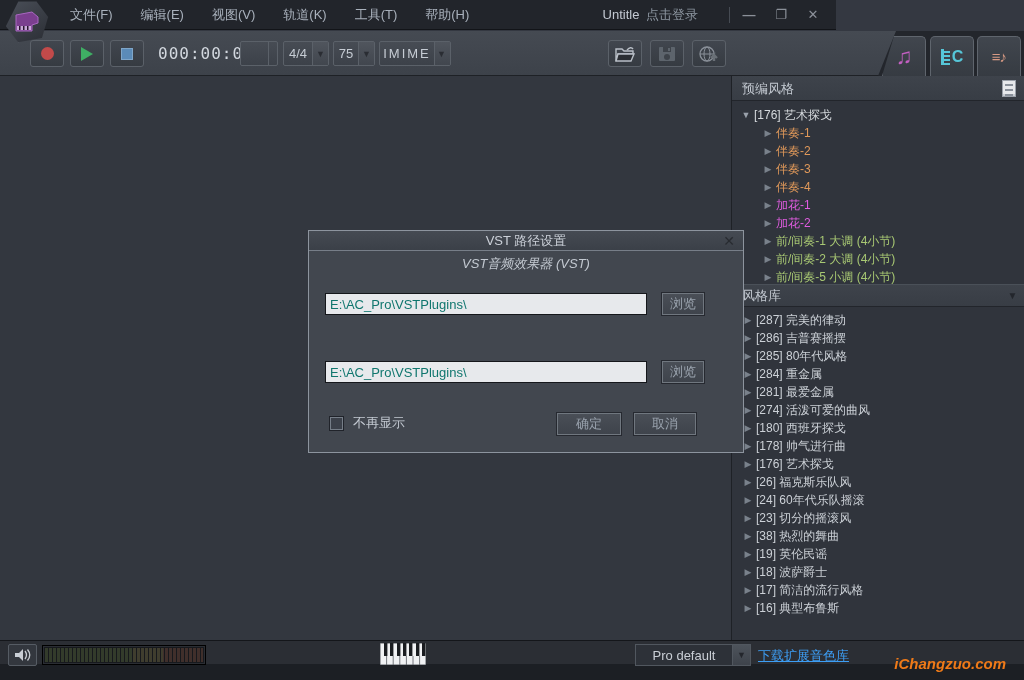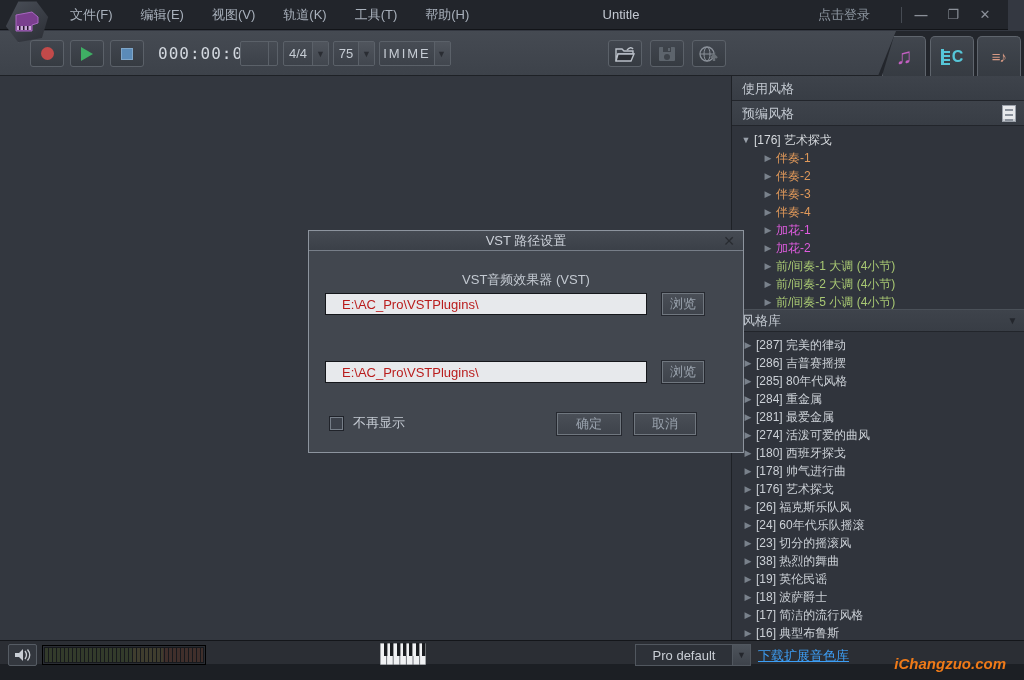--- a/index.html
+++ b/index.html
@@ -1,20 +1,20 @@
 <!DOCTYPE html>
 <html><head>
 <meta charset="utf-8">
 <style>
   * { margin:0; padding:0; box-sizing:border-box; }
   html,body { width:1024px; height:680px; overflow:hidden; background:#343841;
     font-family:"Liberation Sans","DejaVu Sans",sans-serif; }
 
   
-  #titlebar { position:absolute; left:0; top:0; width:1008px; height:30px;
+  #titlebar { position:absolute; left:0; top:0; width:836px; height:30px;
     background:#22252b; border-bottom:1px solid #121418; color:#aeb6c0;padding-left:30px; }
   #logo { position:absolute; left:5px; top:1px; width:44px; height:42px; z-index:50;
     background:linear-gradient(145deg,#4a4f58,#2b2e35);
     clip-path:polygon(30% 2%, 72% 2%, 98% 38%, 84% 88%, 30% 98%, 2% 60%);
     border:1px solid #666c75; display:flex; align-items:center; justify-content:center; }
   #logo svg { width:30px; height:26px; }
   #menubar { position:absolute; left:56px; top:0; height:30px; display:flex; align-items:center; }
   .menu-item { padding:0 14px; font-size:13px; color:#a9b1bc; height:30px; line-height:30px; cursor:default; }
   #win-title { position:absolute; left:621px; top:0; transform:translateX(-50%);
     height:30px; line-height:30px; font-size:13px; color:#c3c9d2; }
@@ -88,23 +88,23 @@
   .lib-row .txt { color:#ccd1d7; }
 
   
   #dialog { position:absolute; left:308px; top:230px; width:436px; height:223px;
     background:#42474f; border:1px solid #8d949e; }
   #dlg-title { height:20px; background:linear-gradient(#454a52,#3b4048); border-bottom:1px solid #777e88;
     text-align:center; line-height:20px; font-size:13px; color:#ccd1d9; position:relative; }
   #dlg-close { position:absolute; right:5px; top:0; width:18px; height:20px; line-height:20px;
     color:#282b30; font-weight:bold; font-size:14px; text-align:center; }
   .dlg-label { position:absolute; left:0; width:100%; text-align:center; font-size:13px; color:#c3c9d1; }
-  #lbl-vst { top:40px; } #lbl-vsti { top:108px; }
+  #lbl-vst { top:24px;font-style:italic; } #lbl-vsti { top:108px; }
   .dlg-input { position:absolute; left:16px; width:322px; height:22px; background:#e7e9ec;
-    border:1px solid #15171b; font-size:13px; color:#b91c1c; padding:0 16px;
+    border:1px solid #15171b; font-size:13px; color:#0f766e; padding:0 4px;
     font-family:"Liberation Sans",sans-serif; }
   #inp-vst { top:62px; } #inp-vsti { top:130px; }
   .dlg-btn { position:absolute; height:24px; background:linear-gradient(#4a4f57,#3e434b);
     border:1px solid #262930; box-shadow:inset 0 0 0 1px #70777f; color:#9aa3ae; font-size:13px;
     text-align:center; line-height:22px; }
   #btn-browse1 { left:352px; top:61px; width:44px; }
   #btn-browse2 { left:352px; top:129px; width:44px; }
   #btn-ok { left:247px; top:181px; width:66px; }
   #btn-cancel { left:324px; top:181px; width:64px; }
   #chk-row { position:absolute; left:20px; top:183px; display:flex; align-items:center; }
@@ -225,21 +225,20 @@
     <span class="g">C</span>
   </div>
   <div class="ptab" id="ptab-list">
     <span class="g">≡♪</span>
   </div>
 </div>
 
 <div id="canvas"></div>
 
 <div id="rightpanel">
-  <div class="panel-header">使用风格</div>
   <div class="panel-header">
     <span>预编风格</span>
     <span id="doc-icon">
         <i></i>
         <i></i>
         <i></i>
       </span>
   </div>
   <div id="style-tree">
       <div class="tree-row" style="padding-left: 6px;">

